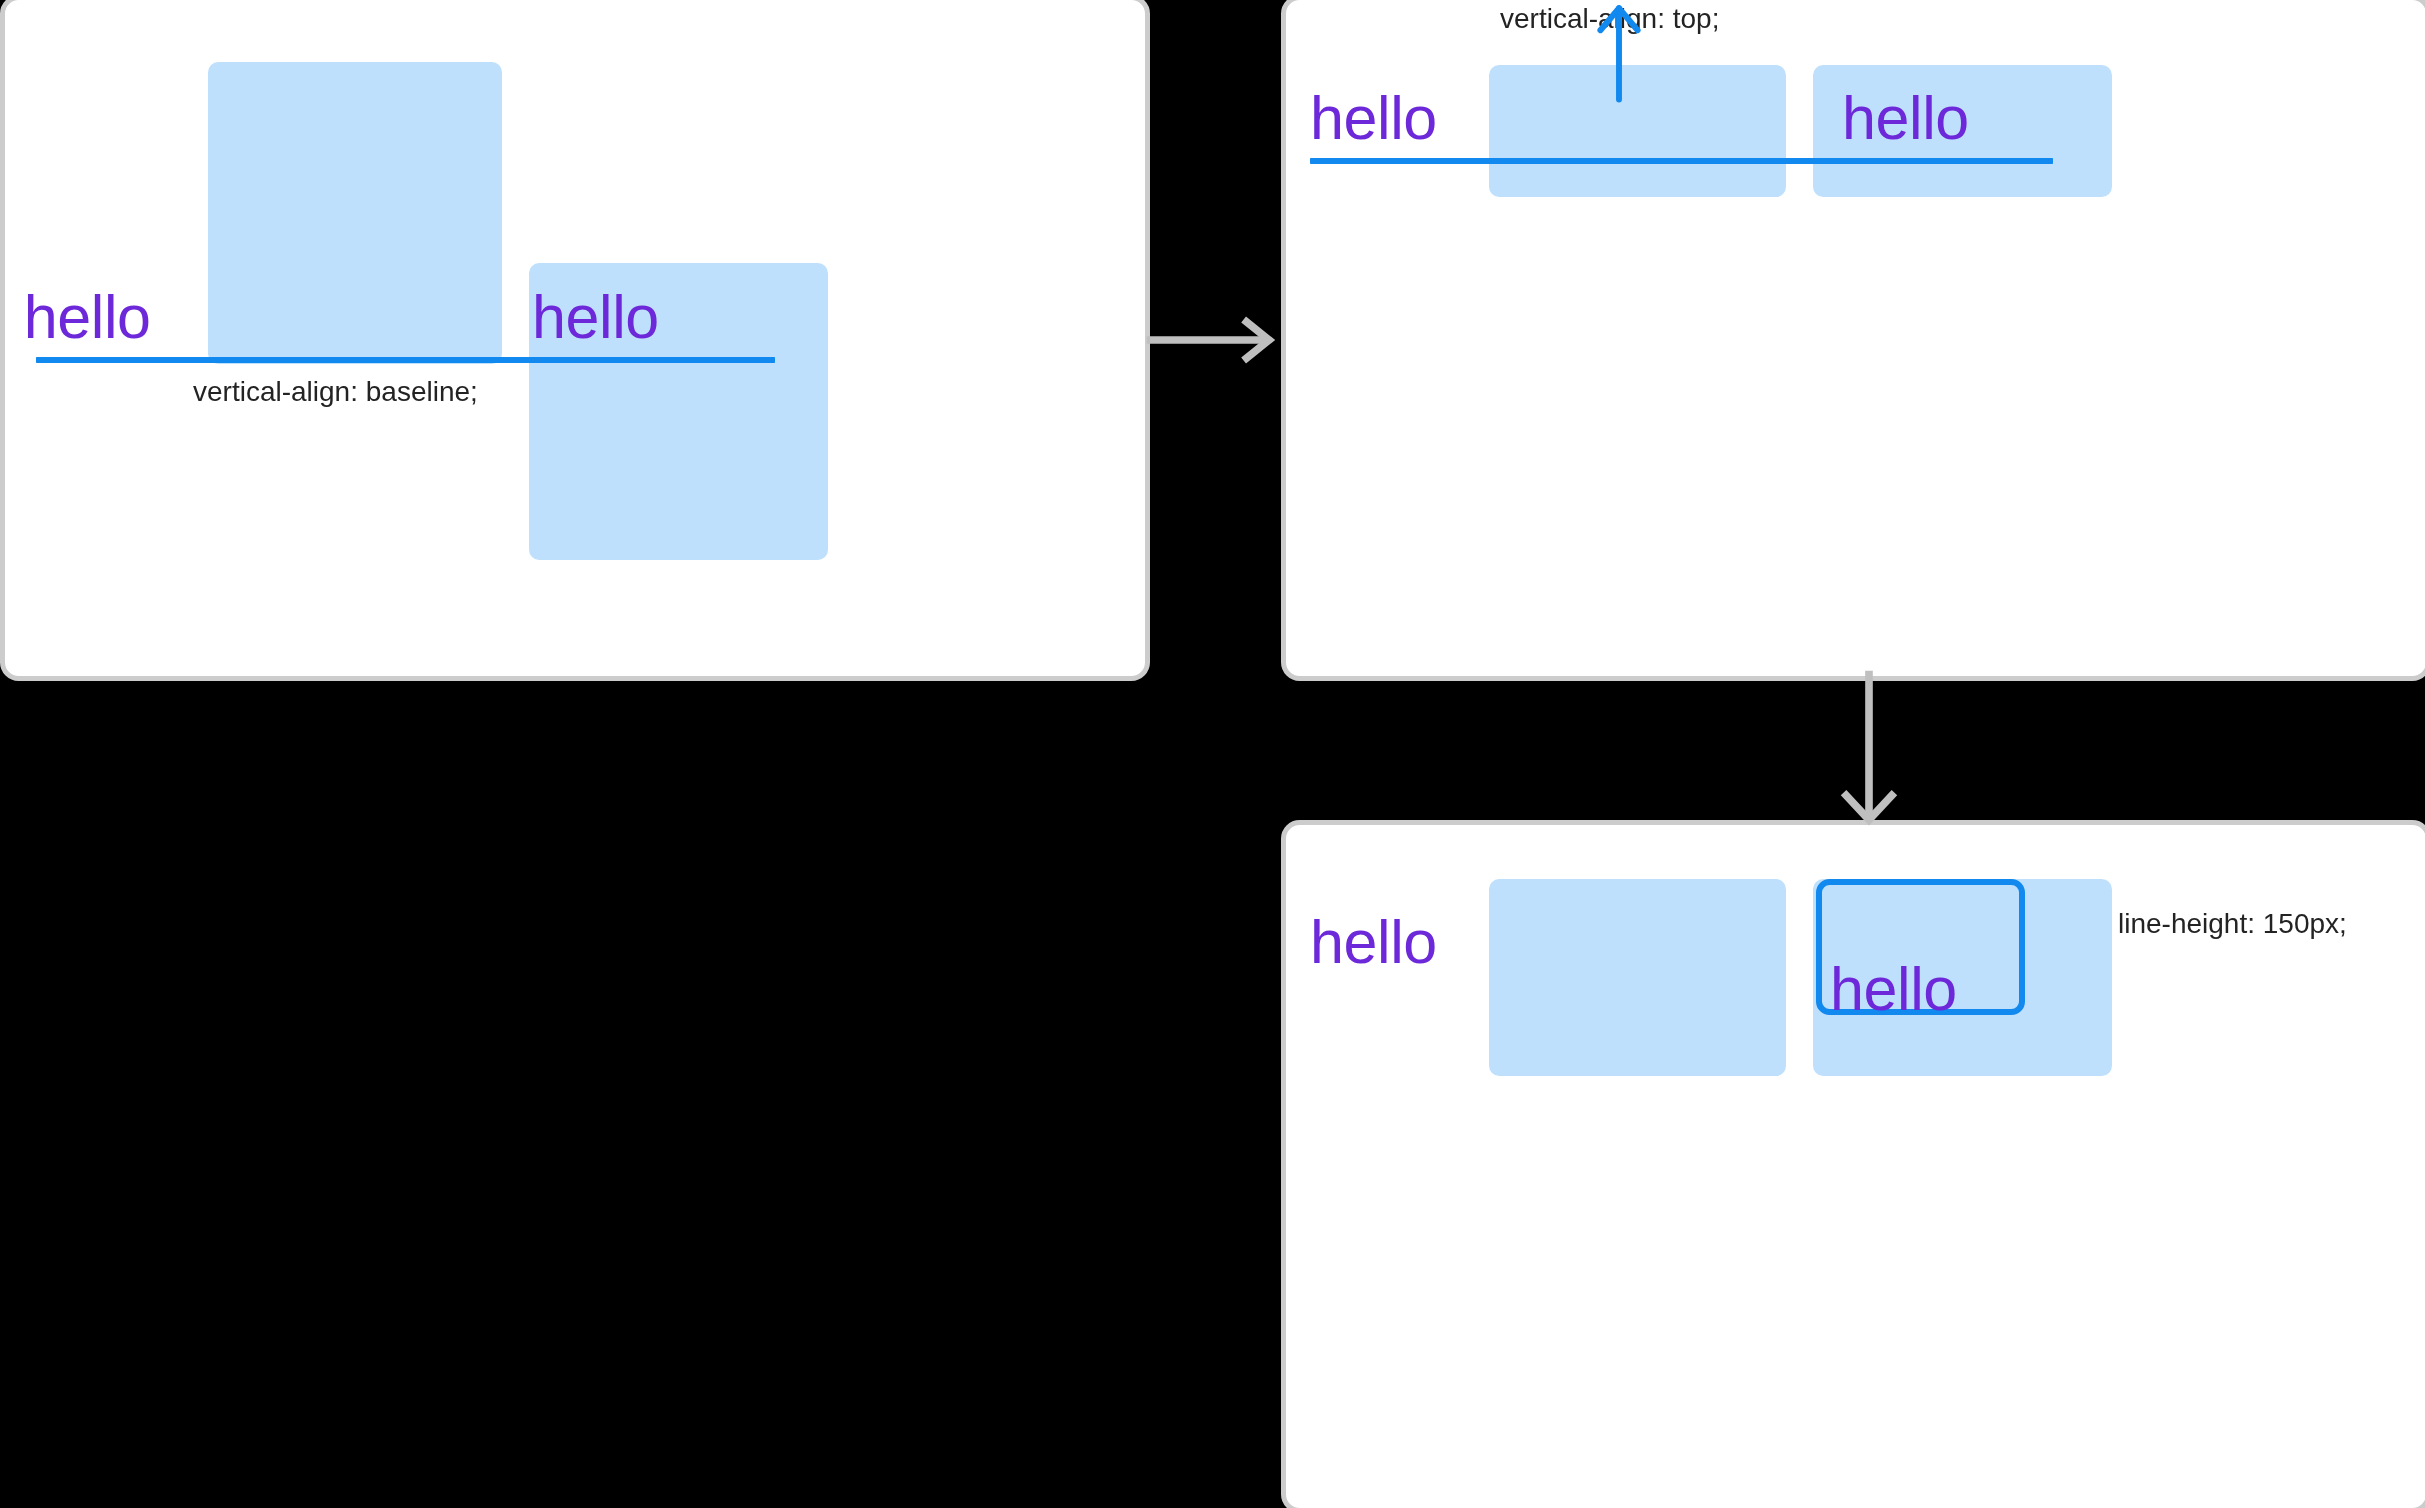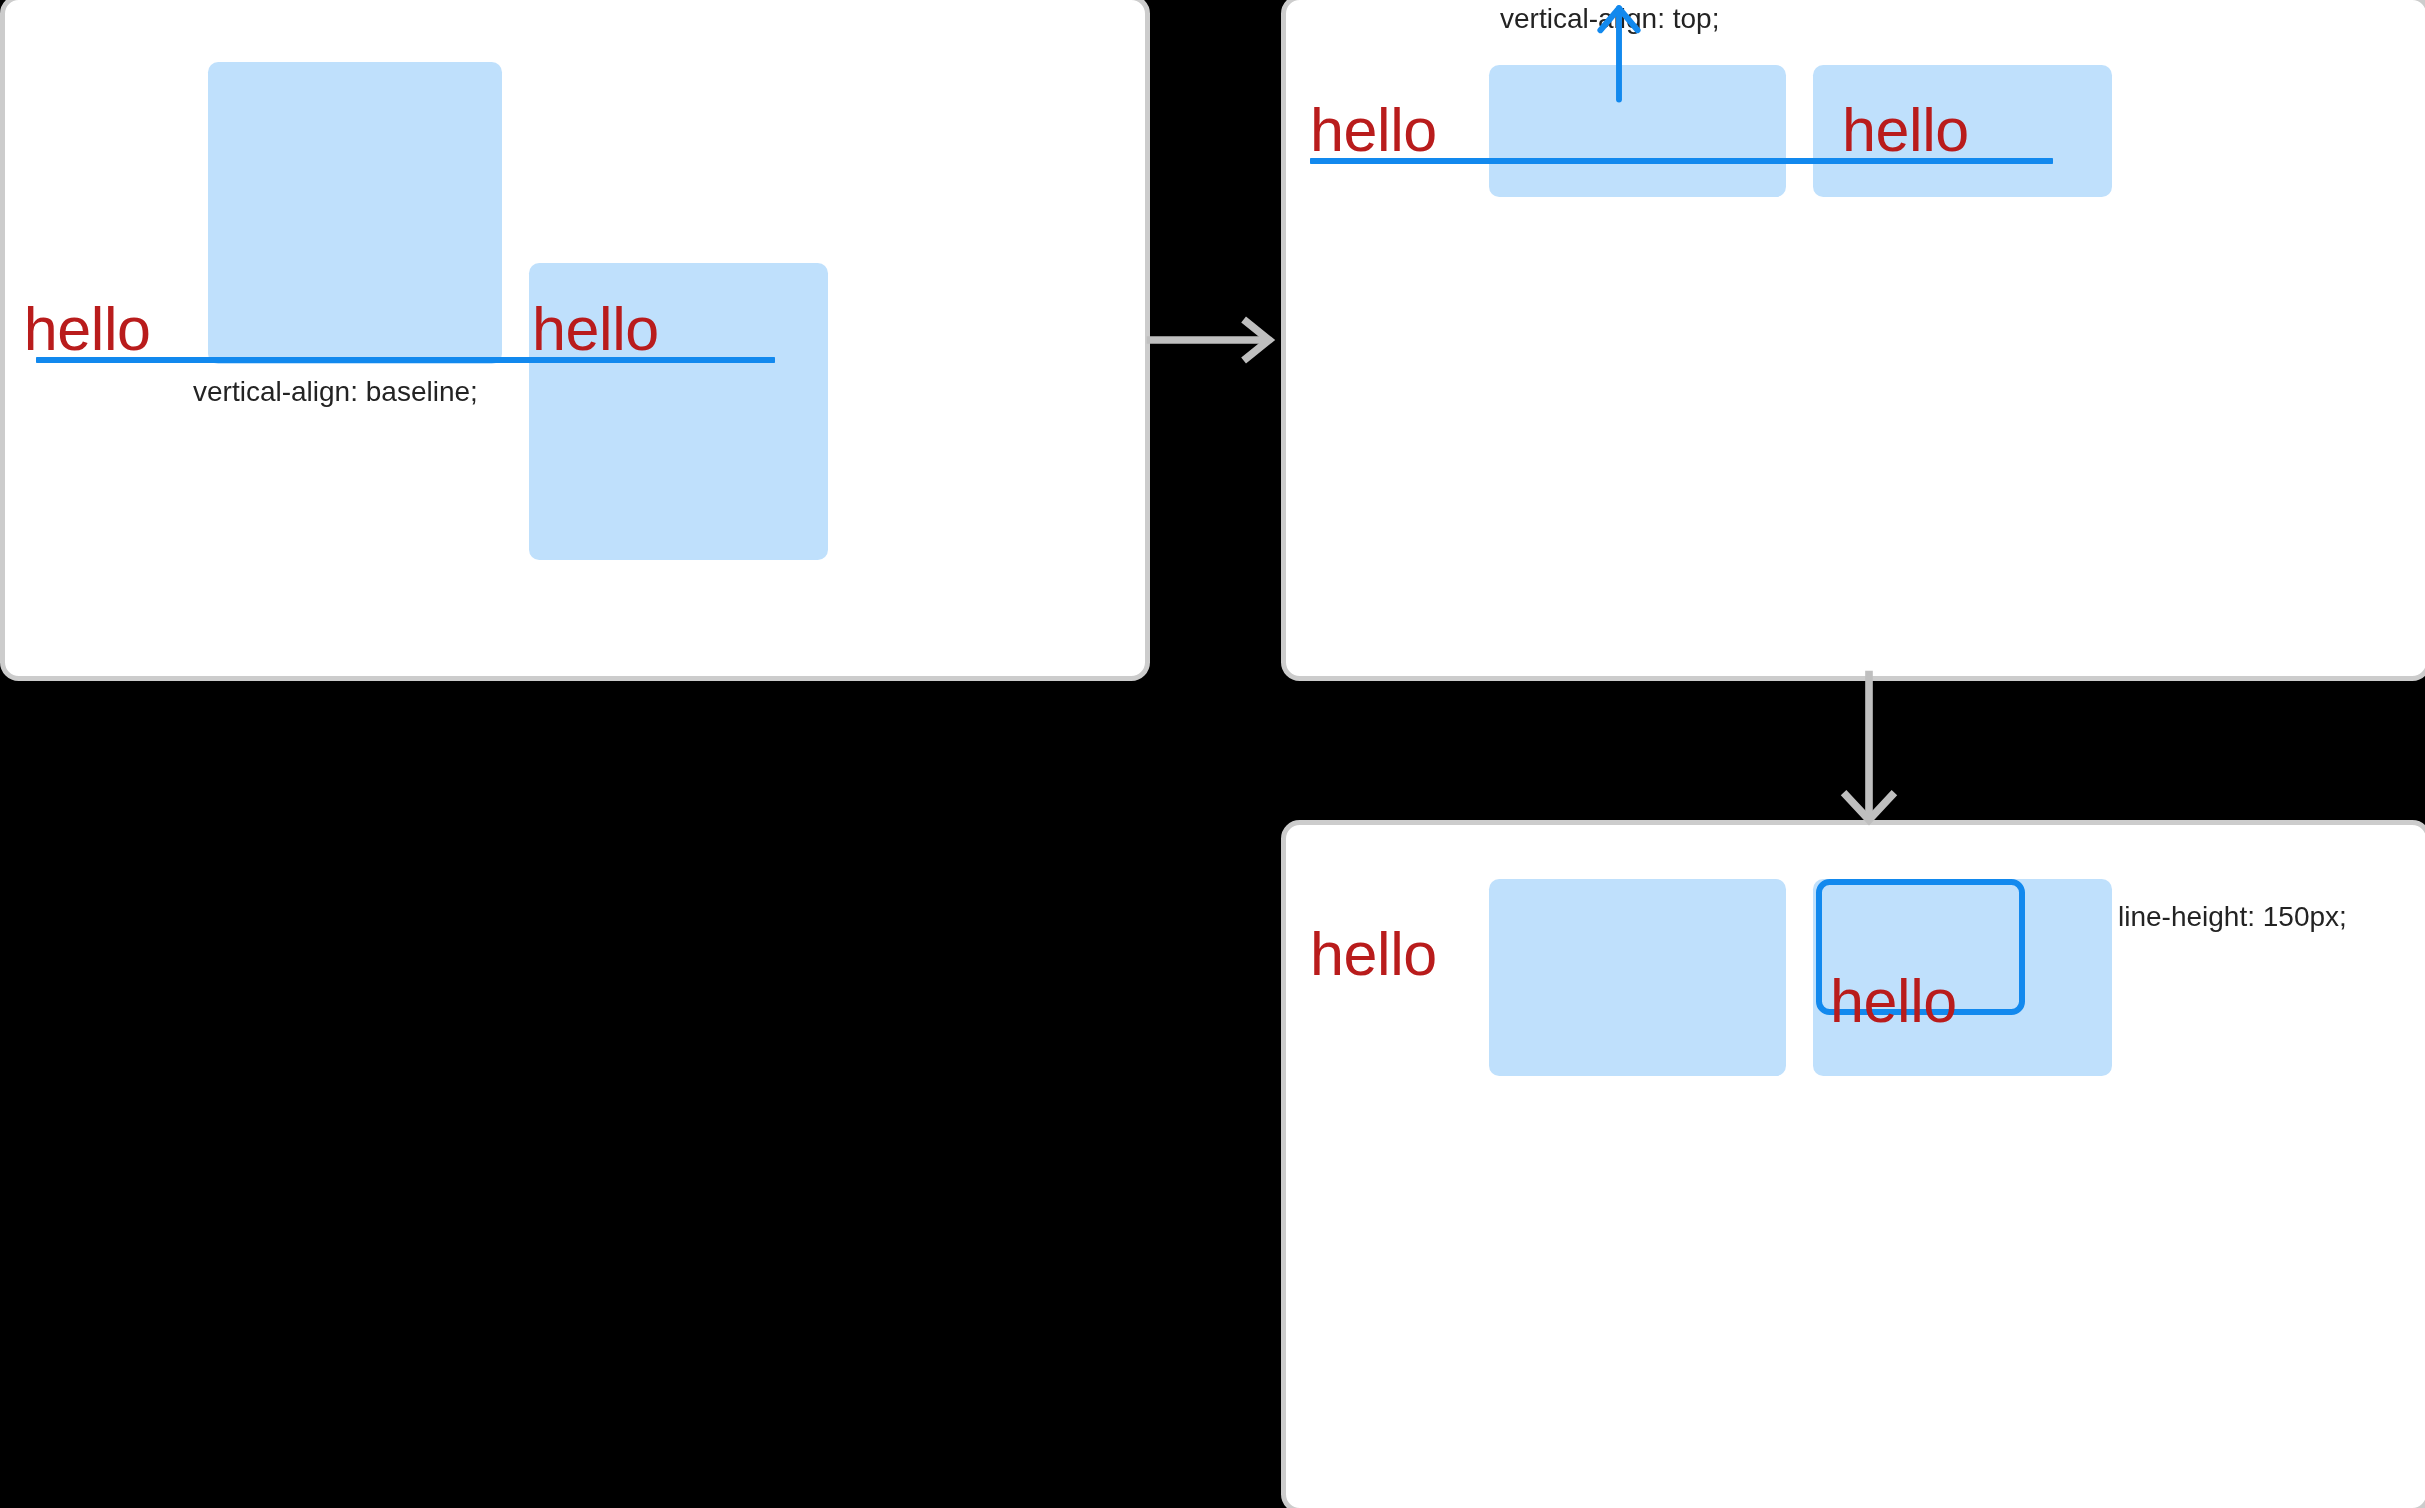--- a/index.html
+++ b/index.html
@@ -47,24 +47,23 @@
     background: #bfe0fc;
     border: 6px solid #1289ee;
     border-radius: 13.6px;
   }
 
   
   .hello {
     position: absolute;
     font-size: 61px;
     line-height: 1;
-    color: #b91c1c;
+    color: #6d28d9;
     white-space: nowrap;
     letter-spacing: -0.4px;
-    margin-top: 12px;
   }
   .caption {
     position: absolute;
     font-size: 28px;
     line-height: 1;
     color: #232323;
     white-space: nowrap;
   }
 
   
@@ -131,21 +130,21 @@
     <div class="ibox" style="left: 203px; top: 54px; width: 297px; height: 197px;"></div>
 
     <div class="ibox" style="left: 527px; top: 54px; width: 299px; height: 197px;"></div>
 
     <div class="ibox highlight" style="left: 530px; top: 54px; width: 209px; height: 136px;"></div>
 
     <div class="hello" style="left: 24px; top: 87px;">hello</div>
 
     <div class="hello" style="left: 544px; top: 134px;">hello</div>
 
-    <div class="caption" style="left: 832px; top: 78px;">line-height: 150px;</div>
+    <div class="caption" style="left: 832px; top: 85px;">line-height: 150px;</div>
   </div>
 
   <svg class="connector" id="arrow-right" viewBox="0 0 160 80" width="136" height="68">
     <line x1="2" y1="40" x2="140" y2="40" stroke="#bfbfbf" stroke-width="9" stroke-linecap="butt"></line>
     <polyline points="116,16 146,40 116,64" fill="none" stroke="#bfbfbf" stroke-width="9" stroke-linecap="butt" stroke-linejoin="miter"></polyline>
   </svg>
 
   <svg class="connector" id="arrow-down" viewBox="0 0 120 190" width="102" height="161">
     <line x1="60" y1="2" x2="60" y2="172" stroke="#bfbfbf" stroke-width="9" stroke-linecap="butt"></line>
     <polyline points="30,146 60,178 90,146" fill="none" stroke="#bfbfbf" stroke-width="9" stroke-linecap="butt" stroke-linejoin="miter"></polyline>

